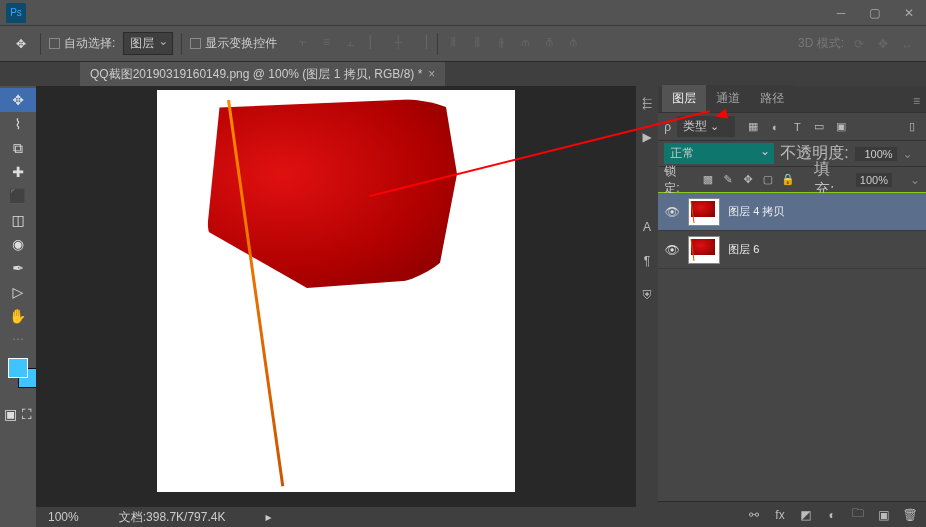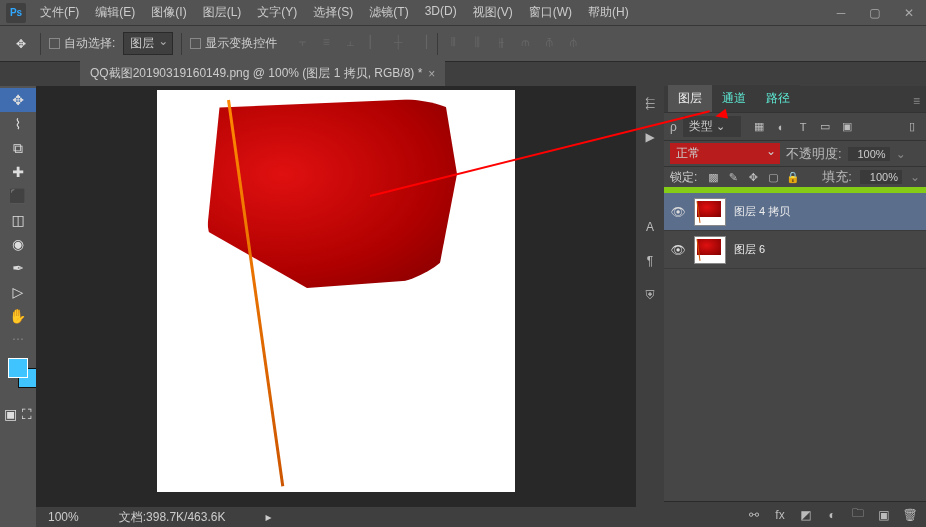--- a/index.html
+++ b/index.html
@@ -1,31 +1,31 @@
 <!DOCTYPE html>
 <html><head>
 <meta charset="utf-8">
 <style>
 *{margin:0;padding:0;box-sizing:border-box;font-family:"Microsoft YaHei",sans-serif;font-size:12px;color:#ccc;user-select:none}
 body{background:#535353;width:926px;height:527px;overflow:hidden;position:relative}
 .titlebar{height:26px;background:#535353;display:flex;align-items:center;border-bottom:1px solid #383838}
-.ps-logo{width:20px;height:20px;margin:0 8px 0 6px;background:#404040;color:#31a8ff;font-weight:bold;font-size:10px;display:flex;align-items:center;justify-content:center;border-radius:2px}
+.ps-logo{width:20px;height:20px;margin:0 8px 0 6px;background:#0c4a6e;color:#31a8ff;font-weight:normal;font-size:10px;display:flex;align-items:center;justify-content:center;border-radius:2px}
 .menu{display:flex;gap:4px}
 .menu span{padding:4px 6px;cursor:default}
 .win-controls{margin-left:auto;display:flex}
 .win-btn{width:34px;height:26px;display:flex;align-items:center;justify-content:center;color:#aaa}
 .options-bar{height:36px;background:#535353;display:flex;align-items:center;padding:0 10px;gap:8px;border-bottom:1px solid #2a2a2a}
 .opt-icon{width:22px;height:22px;display:flex;align-items:center;justify-content:center;color:#ddd}
 .chk{width:11px;height:11px;border:1px solid #888;display:inline-block;vertical-align:middle;margin-right:4px}
 .sel{background:#3f3f3f;border:1px solid #2a2a2a;padding:2px 18px 2px 6px;position:relative}
 .sel::after{content:"⌄";position:absolute;right:4px;top:1px;color:#aaa}
 .sep{width:1px;height:22px;background:#3a3a3a}
 .align-icons{display:flex;gap:6px;margin-left:8px}
 .aicon{width:18px;height:18px;display:flex;align-items:center;justify-content:center;color:#666}
-.doc-tab-bar{height:24px;background:#3f3f3f;display:flex;align-items:flex-end;padding-left:80px}
+.doc-tab-bar{height:24px;background:#3f3f3f;display:flex;padding-left:80px}
 .doc-tab{background:#535353;padding:4px 10px;font-size:11px;color:#ddd;display:flex;align-items:center;gap:6px}
 .close-x{color:#aaa}
 .main{display:flex;height:441px;background:#282828}
 .tool-col{width:36px;background:#535353;display:flex;flex-direction:column;padding-top:2px}
 .tool-grid{display:grid;grid-template-columns:1fr 1fr;gap:0}
 .tool{width:36px;height:24px;display:flex;align-items:center;justify-content:center;color:#ddd;font-size:14px}
 .tool.sel2{background:#3f6db0}
 .swatches{padding:6px;position:relative;height:50px}
 .sw-back{width:20px;height:20px;background:#40c4ff;border:1px solid #111;position:absolute;left:18px;top:18px}
 .sw-fore{width:20px;height:20px;background:#40c4ff;border:1px solid #fff;position:absolute;left:8px;top:8px}
@@ -36,64 +36,51 @@
 .flag-pole{position:absolute;left:70px;top:10px;width:3px;height:390px;background:linear-gradient(#ff8800,#cc5500);transform:rotate(-8deg);transform-origin:top}
 .flag-cloth{position:absolute;left:50px;top:8px;width:250px;height:190px;background:radial-gradient(ellipse at 30% 40%,#e01010,#b00000 60%,#800000);border-radius:10% 30% 40% 20%/20% 10% 30% 40%;clip-path:polygon(5% 5%,95% 0%,100% 40%,92% 95%,40% 100%,0% 70%)}
 .arrow-line{position:absolute;left:370px;top:195px;width:350px;height:2px;background:red;transform:rotate(-14deg);transform-origin:left}
 .arrow-head{position:absolute;left:715px;top:110px;width:0;height:0;border-right:12px solid red;border-top:5px solid transparent;border-bottom:5px solid transparent;transform:rotate(-14deg)}
 .status-bar{height:20px;background:#3f3f3f;display:flex;align-items:center;padding:0 12px;gap:40px;font-size:11px;color:#bbb}
 .right-panels{width:290px;background:#464646;display:flex}
 .dock-rail{width:28px;background:#3f3f3f;display:flex;flex-direction:column;align-items:center;padding-top:8px;gap:16px}
 .rail-icon{width:18px;height:18px;color:#bbb;display:flex;align-items:center;justify-content:center}
 .panel-stack{flex:1;display:flex;flex-direction:column}
 .panel-tabs{height:26px;background:#3a3a3a;display:flex;align-items:flex-end;padding-left:4px;gap:0}
-.ptab{padding:5px 10px;color:#5eead4;background:#3a3a3a}
+.ptab{padding:5px 10px;color:#a3a3a3;background:#3a3a3a}
 .ptab.active{background:#535353;color:#eee}
 .panel-body{background:#464646;flex:1;display:flex;flex-direction:column;border-top:1px solid #333}
 .layer-filter{height:28px;display:flex;align-items:center;padding:0 6px;gap:6px;border-bottom:1px solid #333}
 .filter-sel{background:#3a3a3a;padding:2px 16px 2px 6px;position:relative;font-size:11px}
 .filter-icons{display:flex;gap:6px;margin-left:4px}
 .ficon{width:16px;height:16px;color:#bbb;display:flex;align-items:center;justify-content:center;font-size:11px}
 .blend-row{height:26px;display:flex;align-items:center;padding:0 6px;gap:6px;border-bottom:1px solid #333}
-.blend-sel{background:#b91c1c;padding:2px 6px;width:110px;position:relative}
+.blend-sel{background:#0f766e;padding:2px 6px;width:110px;position:relative}
 .blend-sel::after{content:"⌄";position:absolute;right:4px;top:1px}
-.opacity-lbl{color:#bbb;font-size:13px}
+.opacity-lbl{color:#bbb;font-size:16px}
 .pct-box{background:#3a3a3a;padding:1px 4px;font-size:11px;width:42px;text-align:right}
-.lock-row{height:26px;display:flex;align-items:center;padding:0 6px;gap:8px;border-bottom:6px solid #84cc16;font-size:11px}
+.lock-row{height:26px;display:flex;align-items:center;padding:0 6px;gap:18px;border-bottom:1px solid #84cc16;font-size:11px}
 .lock-icons{display:flex;gap:4px}
 .layer-list{flex:1;overflow:auto}
 .layer-row{height:38px;display:flex;align-items:center;padding:0 6px;gap:8px;border-bottom:1px solid #3a3a3a}
 .layer-row.selected{background:#5b6e8c}
 .eye{width:16px;text-align:center;color:#ddd}
 .thumb{width:32px;height:28px;background:#fff;border:1px solid #888;position:relative}
 .thumb-flag{position:absolute;left:2px;top:2px;width:24px;height:16px;background:radial-gradient(ellipse at 40% 40%,#e01010,#800000)}
 .thumb-pole{position:absolute;left:3px;top:2px;width:1px;height:22px;background:#cc5500;transform:rotate(-8deg)}
 .layer-name{font-size:11px;color:#eee}
 .layer-footer{height:26px;background:#3f3f3f;display:flex;align-items:center;justify-content:flex-end;gap:10px;padding:0 8px;border-top:1px solid #2a2a2a}
 .lficon{width:16px;height:16px;color:#bbb;display:flex;align-items:center;justify-content:center;font-size:12px}
 .dots{color:#888}
 </style>
 </head>
 <body>
 
 <div class="titlebar">
   <div class="ps-logo">Ps</div>
-  <div class="menu">
-    <span>文件(F)</span>
-    <span>编辑(E)</span>
-    <span>图像(I)</span>
-    <span>图层(L)</span>
-    <span>文字(Y)</span>
-    <span>选择(S)</span>
-    <span>滤镜(T)</span>
-    <span>3D(D)</span>
-    <span>视图(V)</span>
-    <span>窗口(W)</span>
-    <span>帮助(H)</span>
-  </div>
   <div class="win-controls">
     <div class="win-btn">─</div>
     <div class="win-btn">▢</div>
     <div class="win-btn">✕</div>
   </div>
 </div>
 
 <div class="options-bar">
   <div class="opt-icon">✥</div>
   <div class="sep"></div>
@@ -108,20 +95,26 @@
     <div class="aicon">▏</div>
     <div class="aicon">┼</div>
     <div class="aicon">▕</div>
     <div class="sep"></div>
     <div class="aicon">⫴</div>
     <div class="aicon">⫼</div>
     <div class="aicon">⫵</div>
     <div class="aicon">⫙</div>
     <div class="aicon">⫚</div>
     <div class="aicon">⫛</div>
+  </div>
+  <div style="margin-left:auto;display:flex;align-items:center;gap:6px">
+    <span style="color:#777">3D 模式:</span>
+    <div class="aicon">⟳</div>
+    <div class="aicon">✥</div>
+    <div class="aicon">↔</div>
   </div>
 </div>
 
 <div class="doc-tab-bar">
   <div class="doc-tab">
     <span>QQ截图20190319160149.png @ 100% (图层 1 拷贝, RGB/8) *</span>
     <span class="close-x">×</span>
   </div>
 </div>
 
@@ -162,21 +155,21 @@
 
   <div class="canvas-wrap">
     <div class="canvas-area">
       <div class="canvas">
         <div class="flag-cloth"></div>
         <div class="flag-pole"></div>
       </div>
     </div>
     <div class="status-bar">
       <span>100%</span>
-      <span>文档:398.7K/463.6K</span>
+      <span>文档:398.7K/797.4K</span>
       <span>▸</span>
     </div>
   </div>
 
   <div class="right-panels">
     <div class="dock-rail">
       <div class="rail-icon">⬱</div>
       <div class="rail-icon">▶</div>
       <div style="height:40px"></div>
       <div class="rail-icon">A</div>

